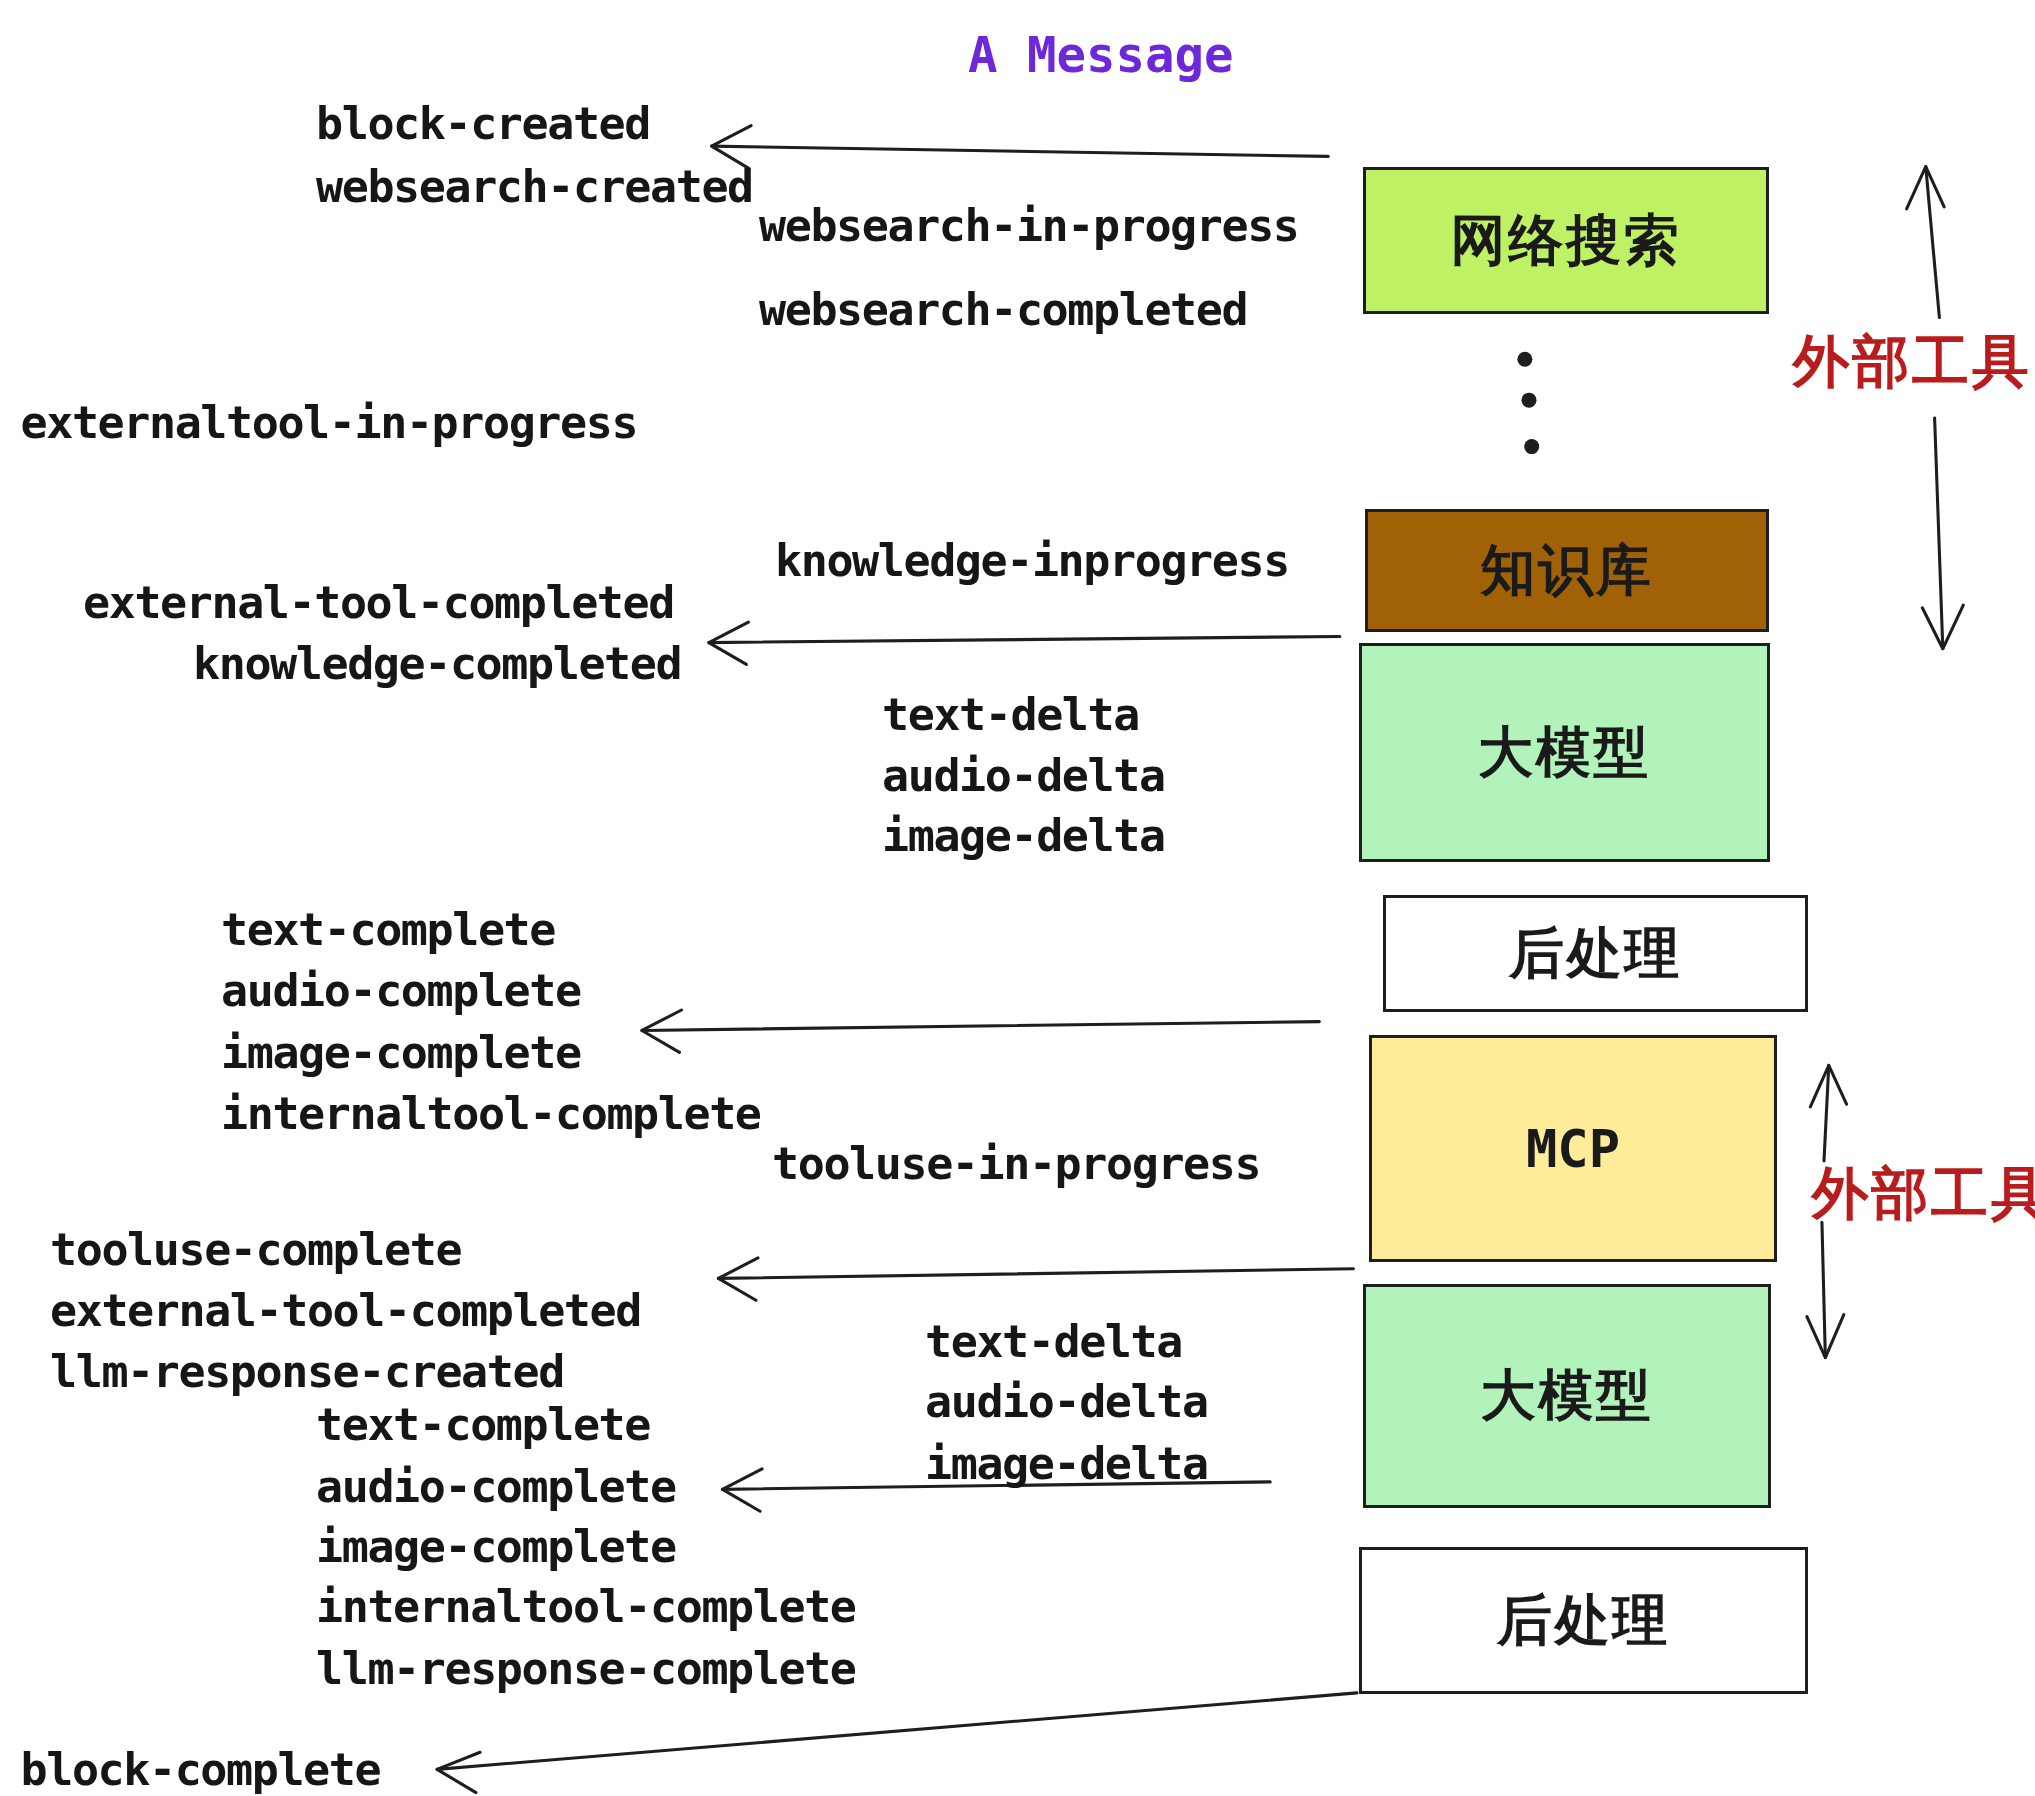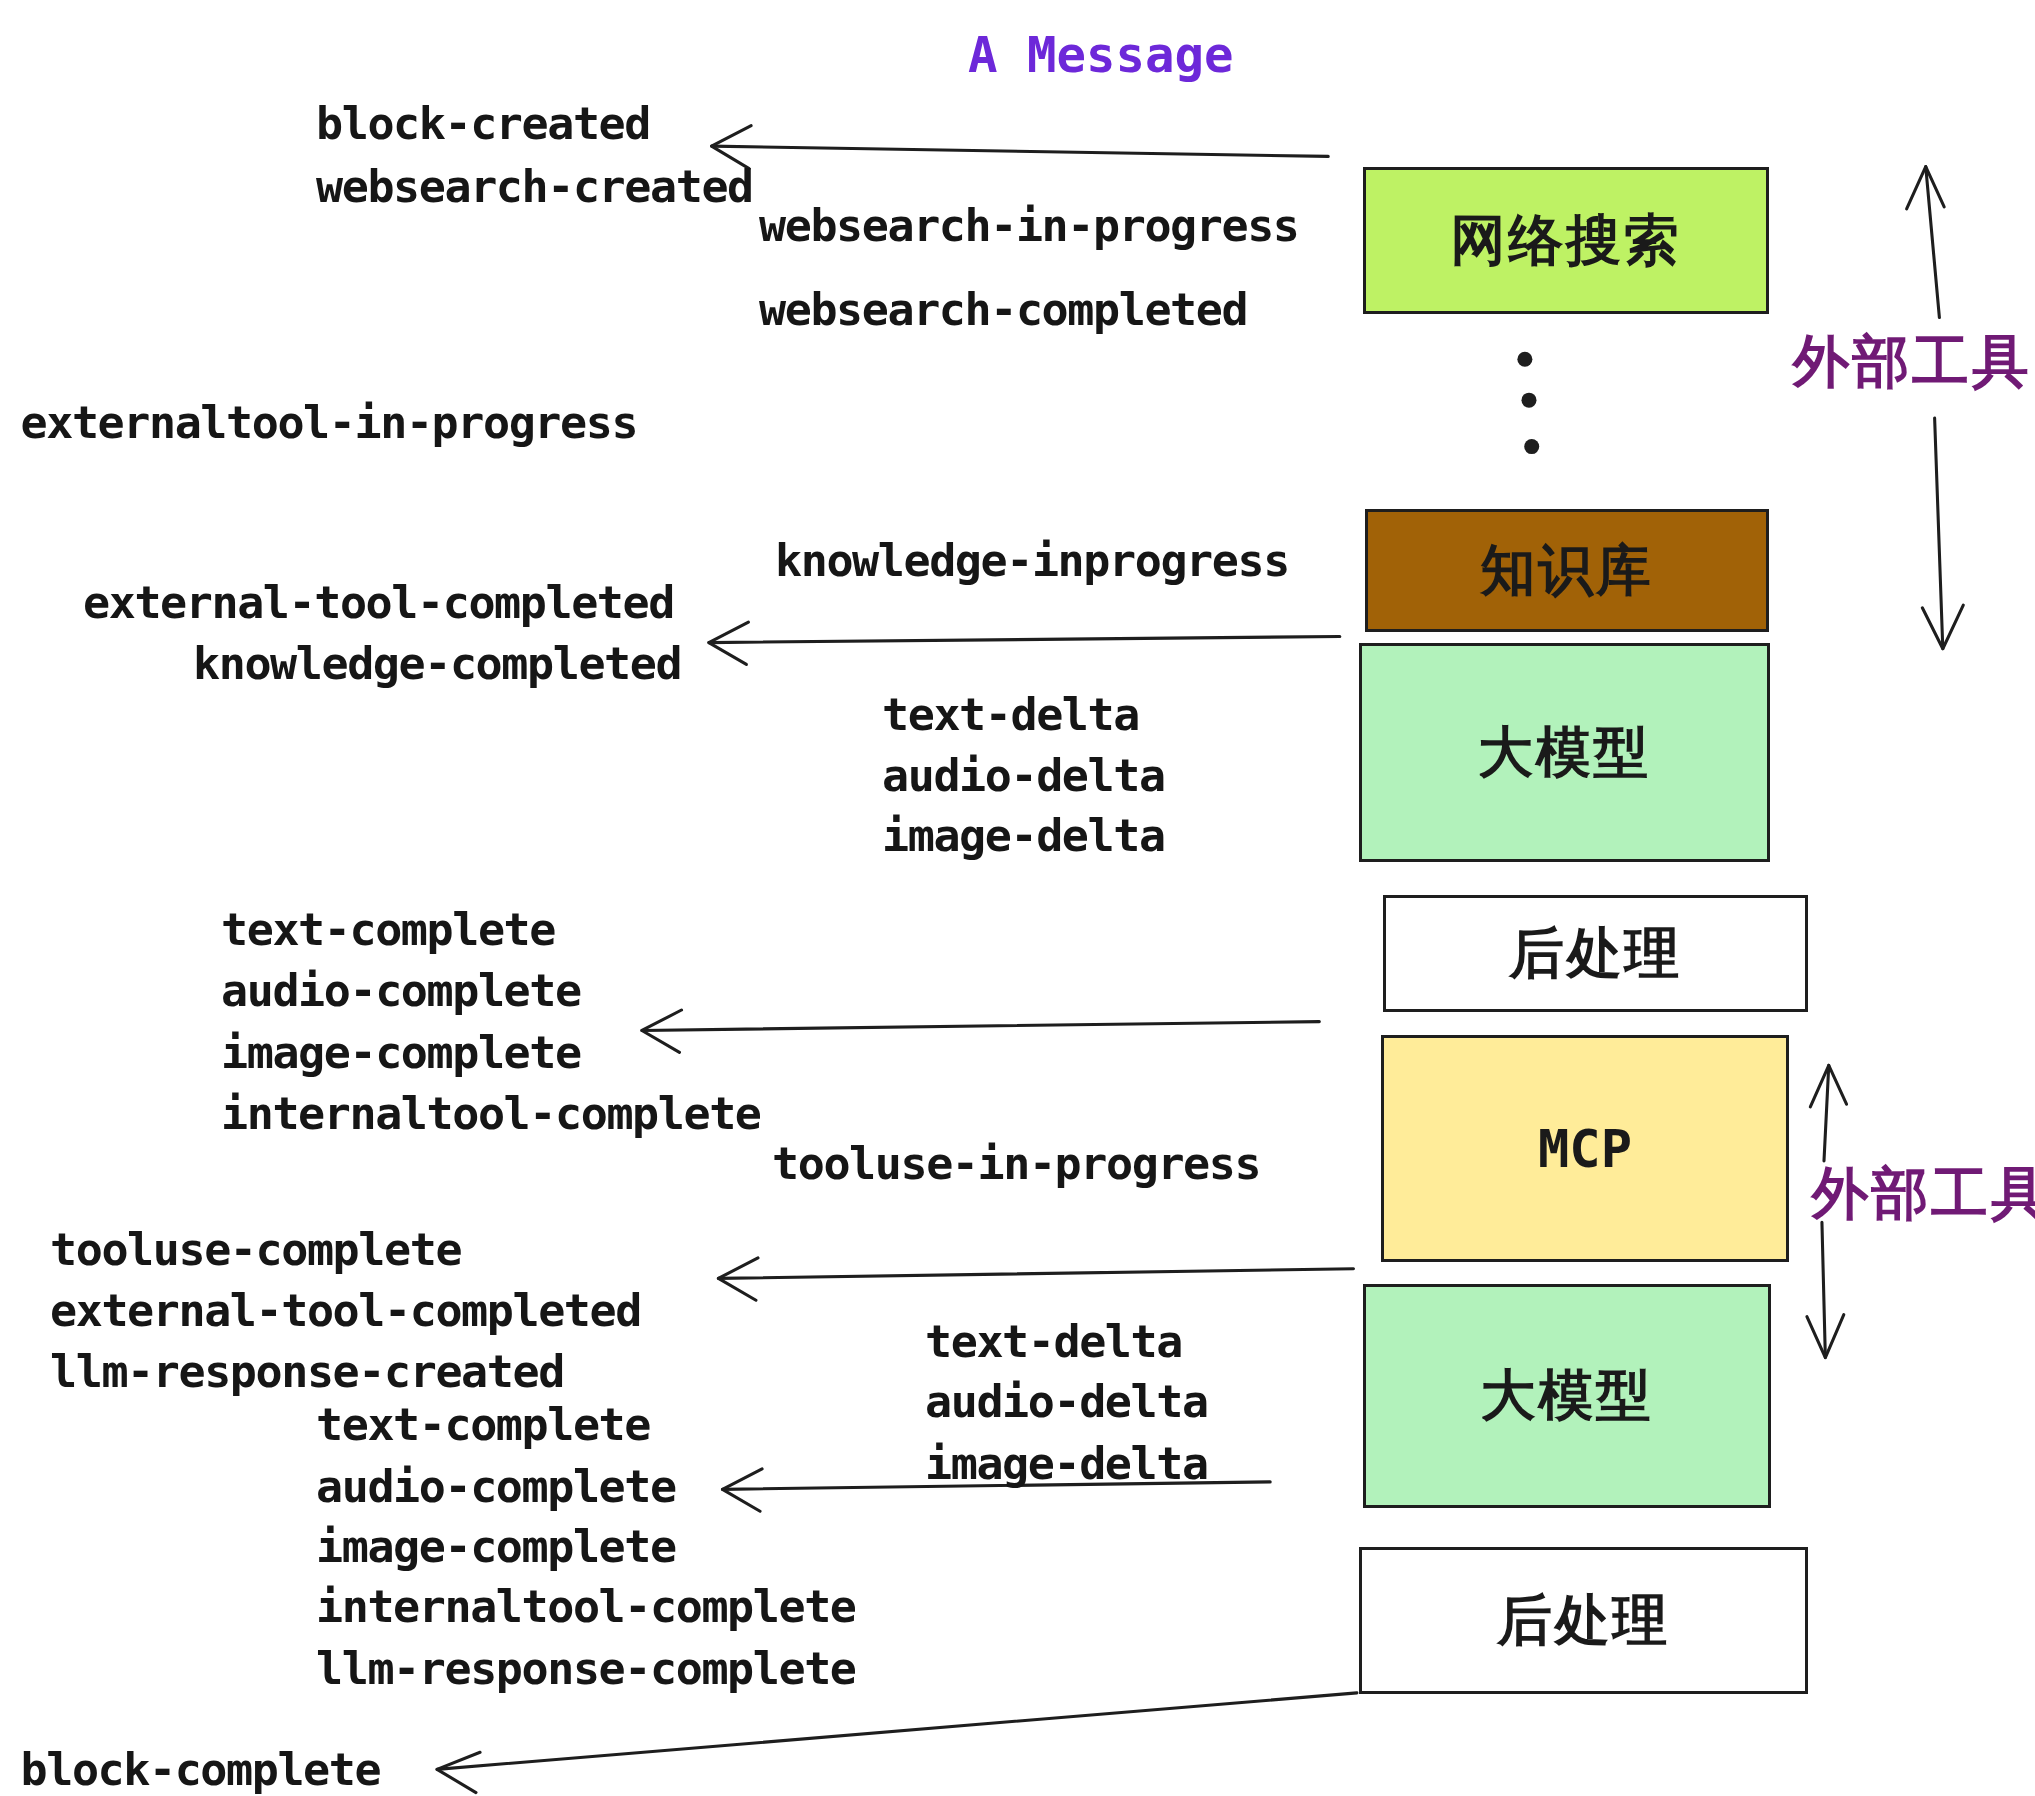--- a/index.html
+++ b/index.html
@@ -31,28 +31,27 @@
     display:flex;align-items:center;justify-content:center;
     border:3.4px solid #1e1e1e;
     box-sizing:border-box;
     font:600 55px "Liberation Sans", sans-serif;
     color:#1a1a1a;
     letter-spacing:2.7px;
   }
   .node.mono{
     font:700 52px "DejaVu Sans Mono", monospace;
     letter-spacing:0;
-    margin-left:12px;
   }
   .side-label{
     position:absolute;
     transform:translate(-50%,-50%);
     white-space:nowrap;
     font:600 57px "Liberation Sans", sans-serif;
-    color:#701a75;
+    color:#b91c1c;
     letter-spacing:2.7px;
   }
   svg.overlay{position:absolute;left:0;top:0;pointer-events:none;}
   svg.overlay path, svg.overlay line{
     stroke:#1e1e1e;stroke-width:4.5;fill:none;
     stroke-linecap:round;stroke-linejoin:round;
   }
   svg.overlay circle{fill:#1e1e1e;stroke:none;}
 </style>
 </head>

